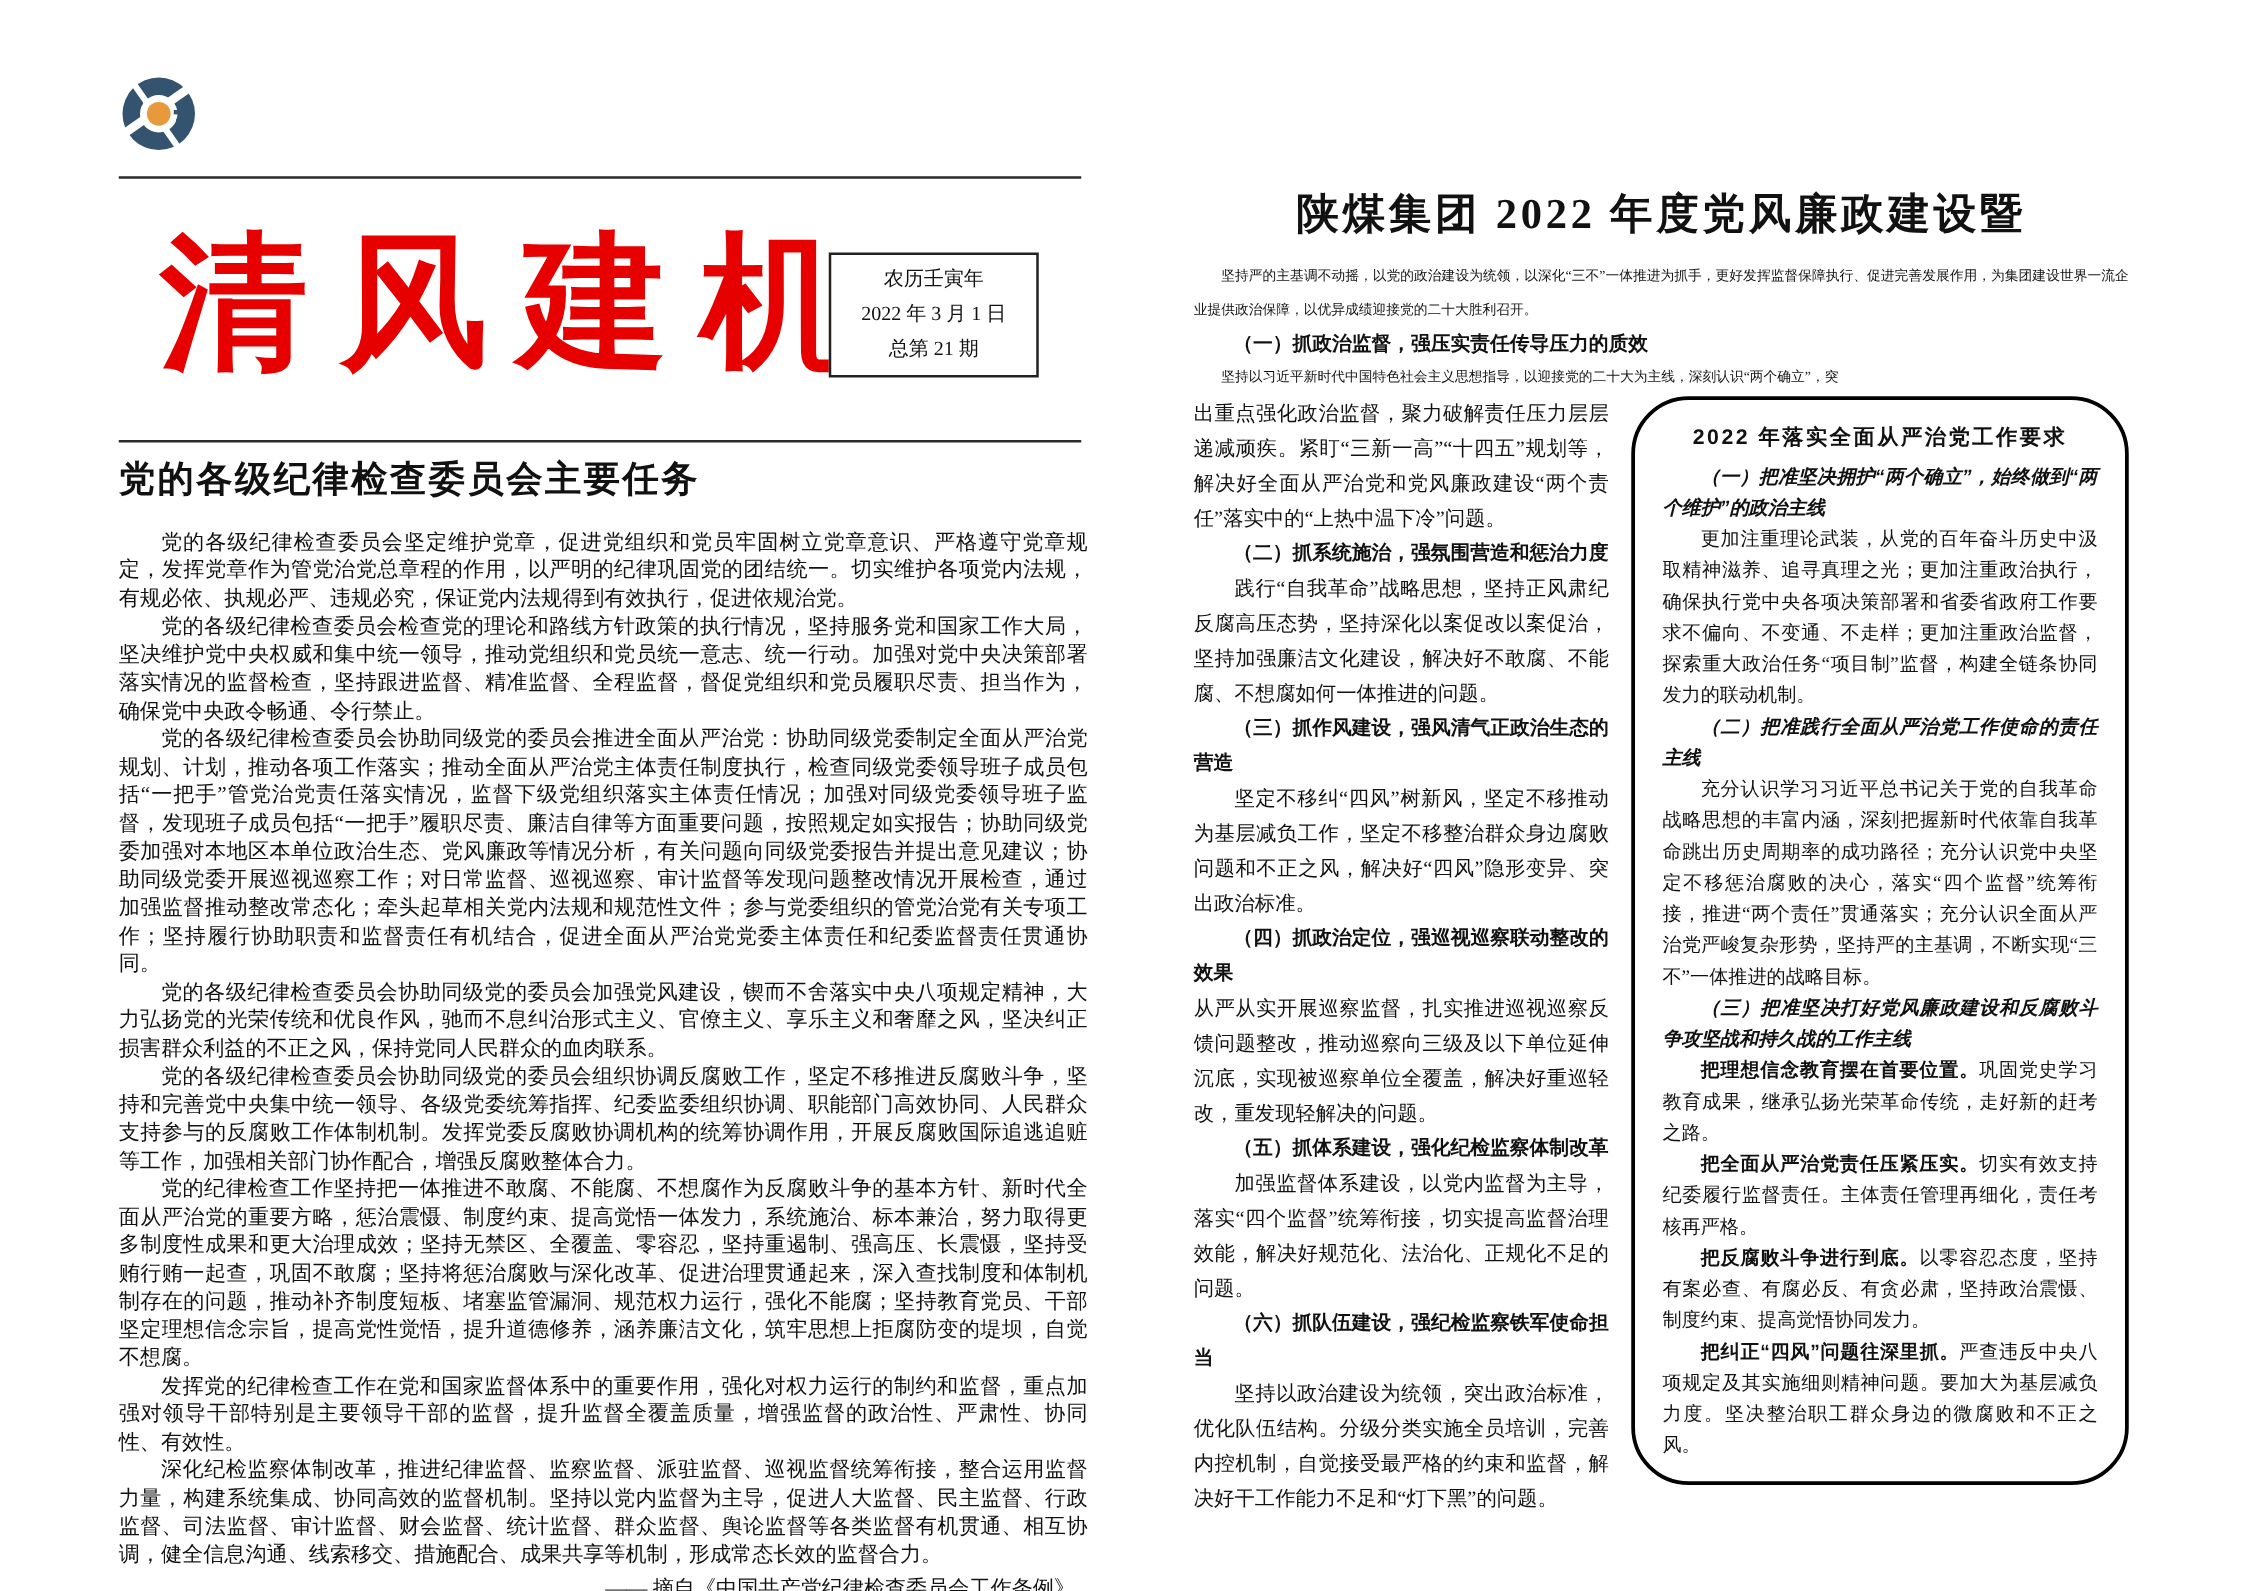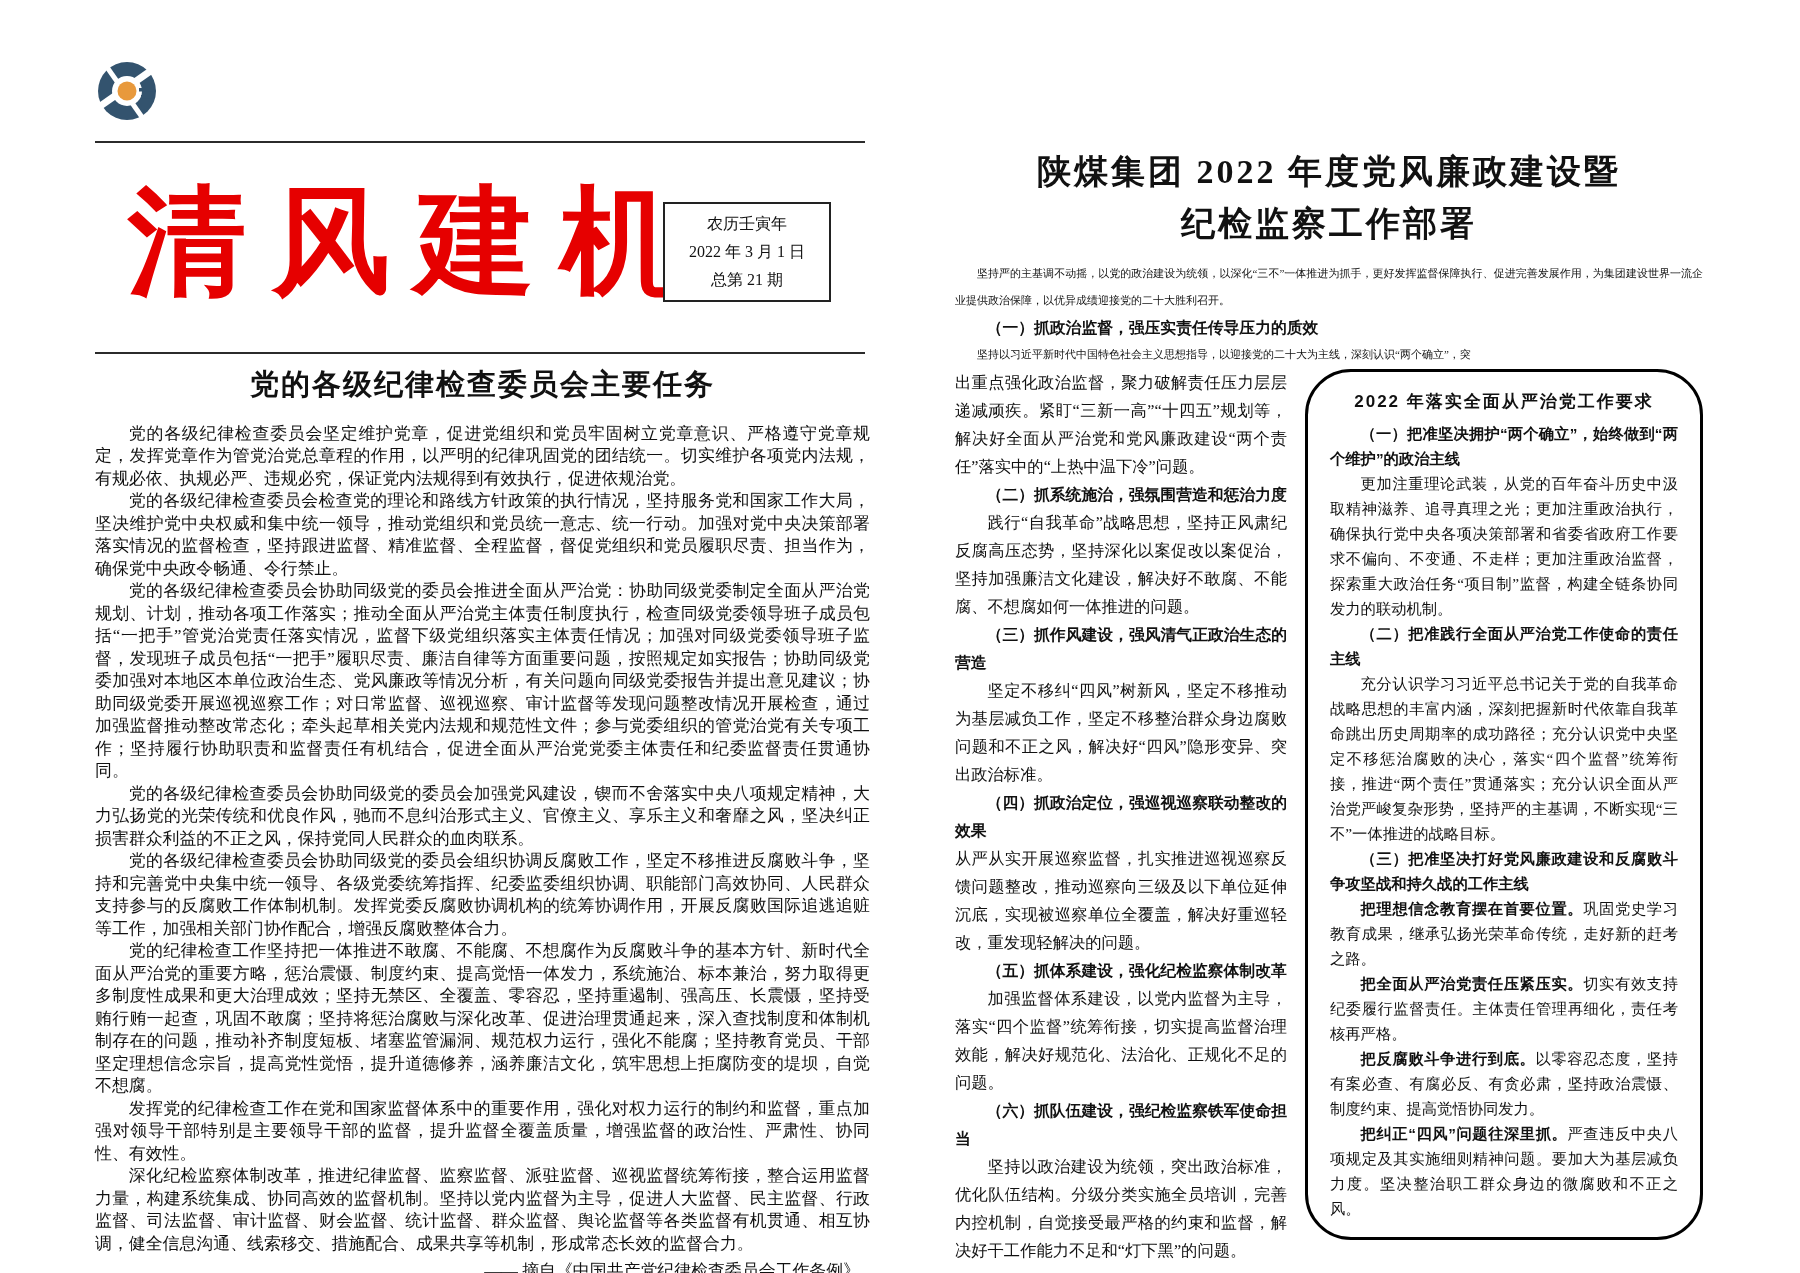--- a/index.html
+++ b/index.html
@@ -16,21 +16,21 @@
   .rule-mast{top:352px;}
   
   .mast-title{position:absolute;left:128px;top:158px;font-size:118px;line-height:170px;
         font-weight:bold;color:#e60000;letter-spacing:26px;white-space:nowrap;
         font-family:"Liberation Serif","DejaVu Serif",serif;}
   .date-box{position:absolute;left:663px;top:202px;width:164px;height:96px;border:2px solid #222;
         display:flex;flex-direction:column;justify-content:center;align-items:center;
         font-size:16px;line-height:1.75;text-align:center;background:#fff;}
   
   .left-article{position:absolute;left:95px;top:364px;width:775px;}
-  .left-article h1{margin:0 0 18px 0;text-align:center;font-size:29px;font-weight:bold;
+  .left-article h1{margin:0 0 18px 0;text-align:left;font-size:29px;font-weight:bold;
         letter-spacing:2px;line-height:1.4;}
   .left-article p{margin:0;font-size:16.9px;line-height:22.5px;text-align:justify;
         text-indent:2em;}
   .left-article p.attribution{text-align:right;text-indent:0;padding-right:10px;margin-top:5px;}
   
   .right-article{position:absolute;left:955px;top:146px;width:748px;}
   .right-article h2{margin:0 0 10px 0;text-align:center;font-size:34px;font-weight:900;
         letter-spacing:3px;line-height:52px;}
   .right-article p{margin:0;font-size:11px;line-height:27px;text-align:justify;text-indent:2em;}
   .right-article .sec-head{font-weight:bold;font-family:"Liberation Sans","DejaVu Sans",sans-serif;
@@ -40,21 +40,21 @@
   .mid-col p{font-size:16.3px;line-height:28px;}
   .mid-col p.cont{text-indent:0;}
   .mid-col p.flush{text-indent:0;}
   
   .req-box{flex:1;border:3px solid #000;border-radius:46px;padding:14px 22px 16px 22px;
         background:#fff;}
   .req-box h3{margin:4px 0 8px 0;text-align:center;font-size:17px;letter-spacing:2px;
         font-family:"Liberation Sans","DejaVu Sans",sans-serif;font-weight:bold;}
   .req-box p{margin:0;font-size:15.3px;line-height:25px;text-align:justify;text-indent:2em;}
   .req-box .box-head{font-weight:bold;font-family:"Liberation Sans","DejaVu Sans",sans-serif;
-        font-size:15.3px;}
+        font-size:15.3px;font-style:italic;}
   .req-box .box-item b{font-family:"Liberation Sans","DejaVu Sans",sans-serif;}
 </style>
 </head>
 <body>
 
 <div class="page">
 
   <header class="brand">
     <svg width="66" height="66" viewBox="0 0 66 66">
       <circle cx="32" cy="33" r="29" fill="#33536e"></circle>
@@ -85,21 +85,21 @@
     <p>党的各级纪律检查委员会协助同级党的委员会推进全面从严治党：协助同级党委制定全面从严治党规划、计划，推动各项工作落实；推动全面从严治党主体责任制度执行，检查同级党委领导班子成员包括“一把手”管党治党责任落实情况，监督下级党组织落实主体责任情况；加强对同级党委领导班子监督，发现班子成员包括“一把手”履职尽责、廉洁自律等方面重要问题，按照规定如实报告；协助同级党委加强对本地区本单位政治生态、党风廉政等情况分析，有关问题向同级党委报告并提出意见建议；协助同级党委开展巡视巡察工作；对日常监督、巡视巡察、审计监督等发现问题整改情况开展检查，通过加强监督推动整改常态化；牵头起草相关党内法规和规范性文件；参与党委组织的管党治党有关专项工作；坚持履行协助职责和监督责任有机结合，促进全面从严治党党委主体责任和纪委监督责任贯通协同。</p>
     <p>党的各级纪律检查委员会协助同级党的委员会加强党风建设，锲而不舍落实中央八项规定精神，大力弘扬党的光荣传统和优良作风，驰而不息纠治形式主义、官僚主义、享乐主义和奢靡之风，坚决纠正损害群众利益的不正之风，保持党同人民群众的血肉联系。</p>
     <p>党的各级纪律检查委员会协助同级党的委员会组织协调反腐败工作，坚定不移推进反腐败斗争，坚持和完善党中央集中统一领导、各级党委统筹指挥、纪委监委组织协调、职能部门高效协同、人民群众支持参与的反腐败工作体制机制。发挥党委反腐败协调机构的统筹协调作用，开展反腐败国际追逃追赃等工作，加强相关部门协作配合，增强反腐败整体合力。</p>
     <p>党的纪律检查工作坚持把一体推进不敢腐、不能腐、不想腐作为反腐败斗争的基本方针、新时代全面从严治党的重要方略，惩治震慑、制度约束、提高觉悟一体发力，系统施治、标本兼治，努力取得更多制度性成果和更大治理成效；坚持无禁区、全覆盖、零容忍，坚持重遏制、强高压、长震慑，坚持受贿行贿一起查，巩固不敢腐；坚持将惩治腐败与深化改革、促进治理贯通起来，深入查找制度和体制机制存在的问题，推动补齐制度短板、堵塞监管漏洞、规范权力运行，强化不能腐；坚持教育党员、干部坚定理想信念宗旨，提高党性觉悟，提升道德修养，涵养廉洁文化，筑牢思想上拒腐防变的堤坝，自觉不想腐。</p>
     <p>发挥党的纪律检查工作在党和国家监督体系中的重要作用，强化对权力运行的制约和监督，重点加强对领导干部特别是主要领导干部的监督，提升监督全覆盖质量，增强监督的政治性、严肃性、协同性、有效性。</p>
     <p>深化纪检监察体制改革，推进纪律监督、监察监督、派驻监督、巡视监督统筹衔接，整合运用监督力量，构建系统集成、协同高效的监督机制。坚持以党内监督为主导，促进人大监督、民主监督、行政监督、司法监督、审计监督、财会监督、统计监督、群众监督、舆论监督等各类监督有机贯通、相互协调，健全信息沟通、线索移交、措施配合、成果共享等机制，形成常态长效的监督合力。</p>
     <p class="attribution">—— 摘自《中国共产党纪律检查委员会工作条例》</p>
   </section>
 
   <section class="right-article">
-    <h2><span>陕煤集团 2022 年度党风廉政建设暨</span><br><span>纪检监察工作部署</span></h2>
+    <h2><span>陕煤集团 2022 年度党风廉政建设暨</span><br></h2>
     <p class="intro">坚持严的主基调不动摇，以党的政治建设为统领，以深化“三不”一体推进为抓手，更好发挥监督保障执行、促进完善发展作用，为集团建设世界一流企业提供政治保障，以优异成绩迎接党的二十大胜利召开。</p>
     <p class="sec-head">（一）抓政治监督，强压实责任传导压力的质效</p>
     <p>坚持以习近平新时代中国特色社会主义思想指导，以迎接党的二十大为主线，深刻认识“两个确立”，突</p>
 
     <div class="wrap-row">
       <div class="mid-col">
         <p class="cont">出重点强化政治监督，聚力破解责任压力层层递减顽疾。紧盯“三新一高”“十四五”规划等，解决好全面从严治党和党风廉政建设“两个责任”落实中的“上热中温下冷”问题。</p>
         <p class="sec-head">（二）抓系统施治，强氛围营造和惩治力度</p>
         <p>践行“自我革命”战略思想，坚持正风肃纪反腐高压态势，坚持深化以案促改以案促治，坚持加强廉洁文化建设，解决好不敢腐、不能腐、不想腐如何一体推进的问题。</p>
         <p class="sec-head">（三）抓作风建设，强风清气正政治生态的营造</p>

